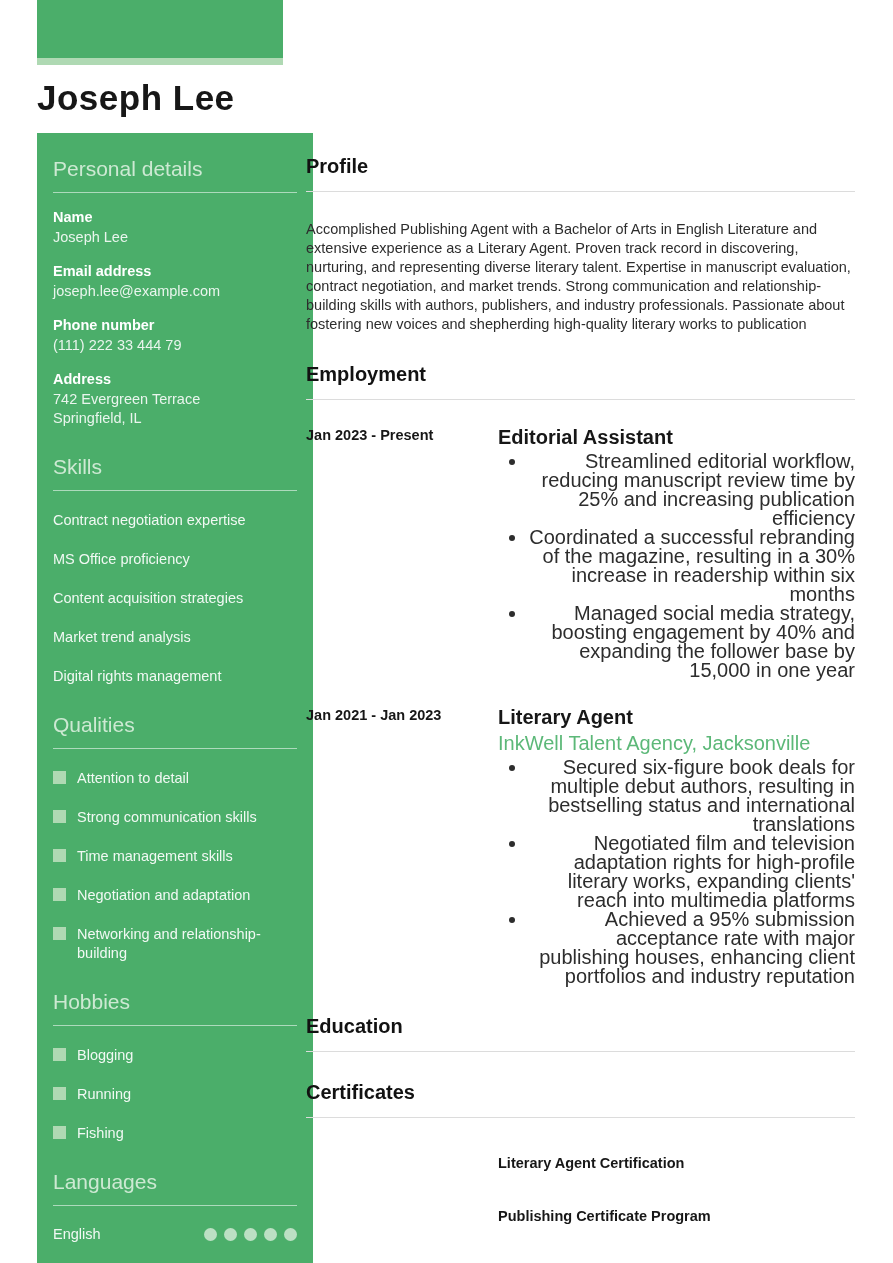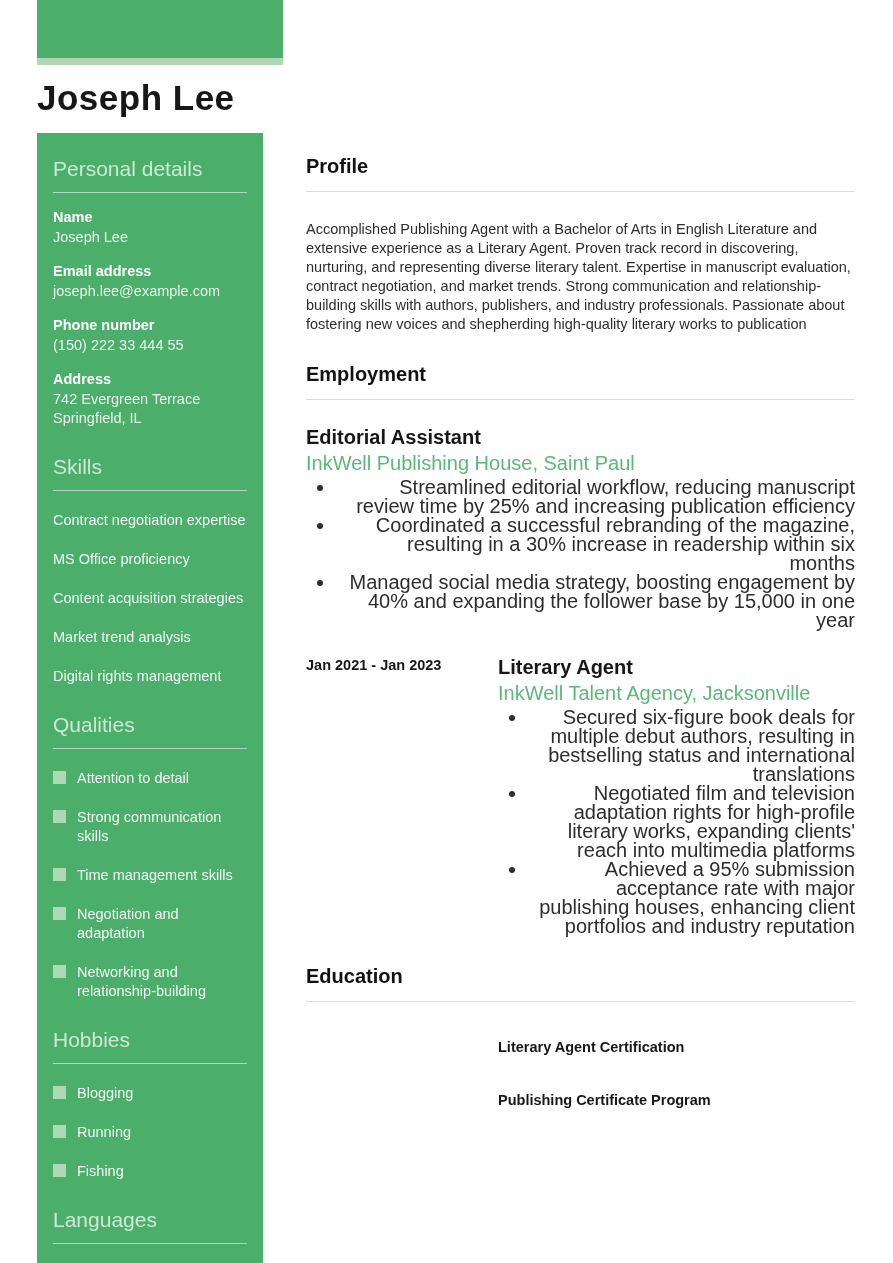--- a/index.html
+++ b/index.html
@@ -20,21 +20,21 @@
     position:absolute; left:37px; top:58px; width:246px; height:7px;
     background:var(--green-pale);
   }
   .name {
     position:absolute; left:37px; top:78px;
     font-size:35px; font-weight:bold; color:#171717; letter-spacing:.5px;
   }
 
   
   .sidebar {
-    position:absolute; left:37px; top:133px; width:226px; height:1130px;
+    position:absolute; left:37px; top:133px; width:276px; height:1130px;
     background:var(--green); padding:24px 16px 20px 16px;
     color:#fff; font-size:14.5px;
   }
   .side-heading {
     font-size:21px; font-weight:400; color:var(--heading-pale);
     padding-bottom:11px; border-bottom:1px solid rgba(255,255,255,.55);
   }
   .side-section { margin-top:27px; }
   .side-section:first-child { margin-top:0; }
 
@@ -96,21 +96,21 @@
           <div class="pd-field">
             <div class="pd-label">Name</div>
             <div class="pd-line">Joseph Lee</div>
           </div>
           <div class="pd-field">
             <div class="pd-label">Email address</div>
             <div class="pd-line">joseph.lee@example.com</div>
           </div>
           <div class="pd-field">
             <div class="pd-label">Phone number</div>
-            <div class="pd-line">(150) 222 33 444 55</div>
+            <div class="pd-line">(111) 222 33 444 79</div>
           </div>
           <div class="pd-field">
             <div class="pd-label">Address</div>
             <div class="pd-line">742 Evergreen Terrace</div>
             <div class="pd-line">Springfield, IL</div>
           </div>
         </div>
     </section>
 
     <section class="side-section">
@@ -190,23 +190,23 @@
 
     <section class="main-section">
       <h2 class="main-heading">Profile</h2>
       <p class="profile-text">Accomplished Publishing Agent with a Bachelor of Arts in English Literature and extensive experience as a Literary Agent. Proven track record in discovering, nurturing, and representing diverse literary talent. Expertise in manuscript evaluation, contract negotiation, and market trends. Strong communication and relationship-building skills with authors, publishers, and industry professionals. Passionate about fostering new voices and shepherding high-quality literary works to publication</p>
     </section>
 
     <section class="main-section">
       <h2 class="main-heading">Employment</h2>
       <div id="employment-entries">
           <div class="entry">
+            <div class="entry-dates">Jan 2023 - Present</div>
             <div class="entry-body">
               <div class="entry-role">Editorial Assistant</div>
-              <div class="entry-company">InkWell Publishing House, Saint Paul</div>
               <ul class="entry-bullets">
                 <li>Streamlined editorial workflow, reducing manuscript review time by 25% and increasing publication efficiency</li>
                 <li>Coordinated a successful rebranding of the magazine, resulting in a 30% increase in readership within six months</li>
                 <li>Managed social media strategy, boosting engagement by 40% and expanding the follower base by 15,000 in one year</li>
               </ul>
             </div>
           </div>
           <div class="entry">
             <div class="entry-dates">Jan 2021 - Jan 2023</div>
             <div class="entry-body">
@@ -220,20 +220,21 @@
             </div>
           </div>
         </div>
     </section>
 
     <section class="main-section">
       <h2 class="main-heading">Education</h2>
     </section>
 
     <section class="main-section">
+      <h2 class="main-heading">Certificates</h2>
       <div id="cert-list">
           <div class="cert-item">
             <div class="cert-spacer"></div>
             <div class="cert-title">Literary Agent Certification</div>
           </div>
           <div class="cert-item">
             <div class="cert-spacer"></div>
             <div class="cert-title">Publishing Certificate Program</div>
           </div>
         </div>

